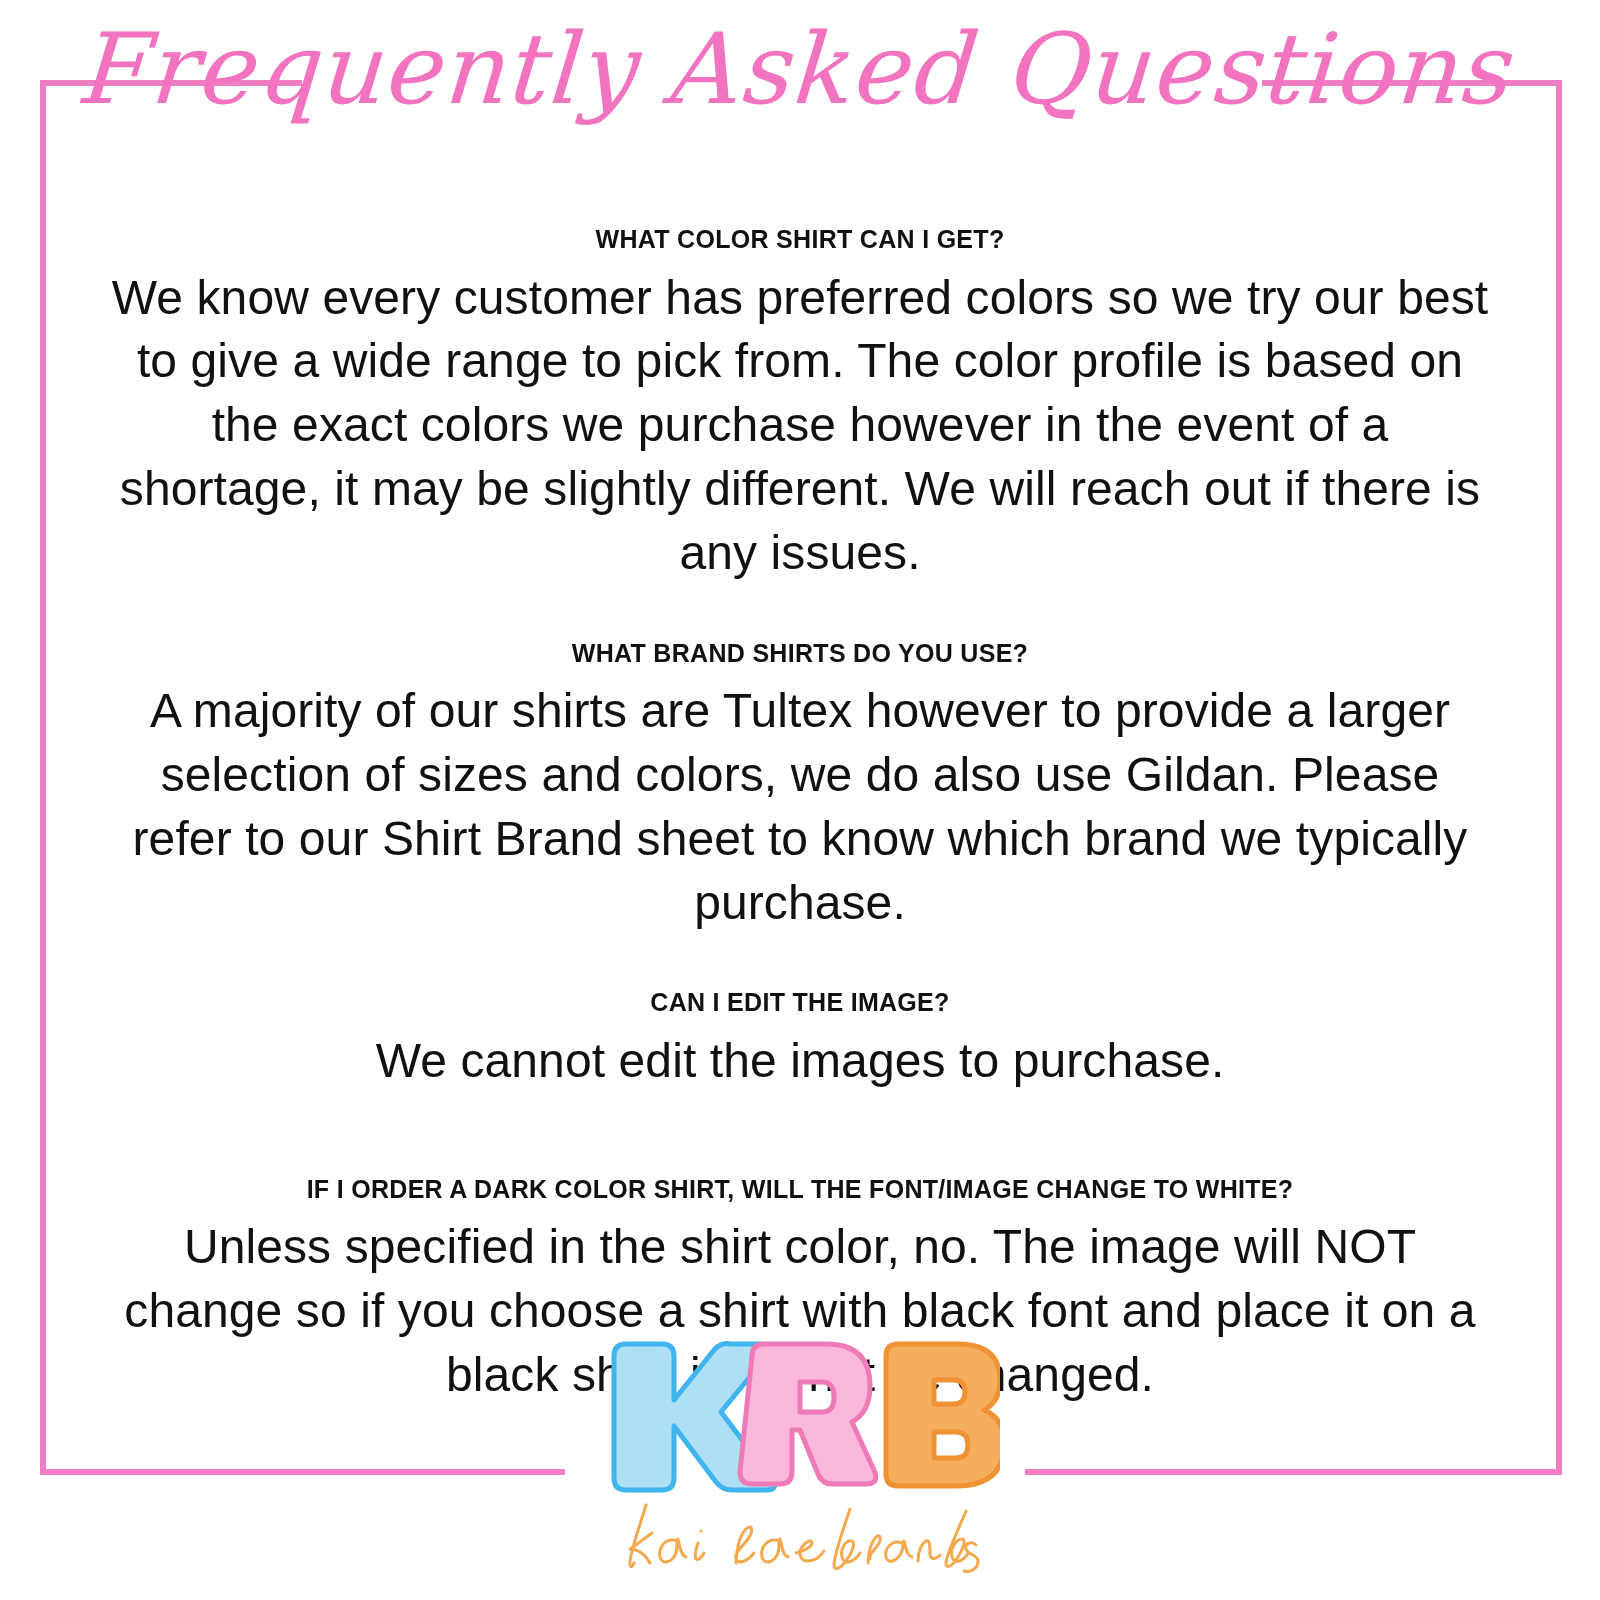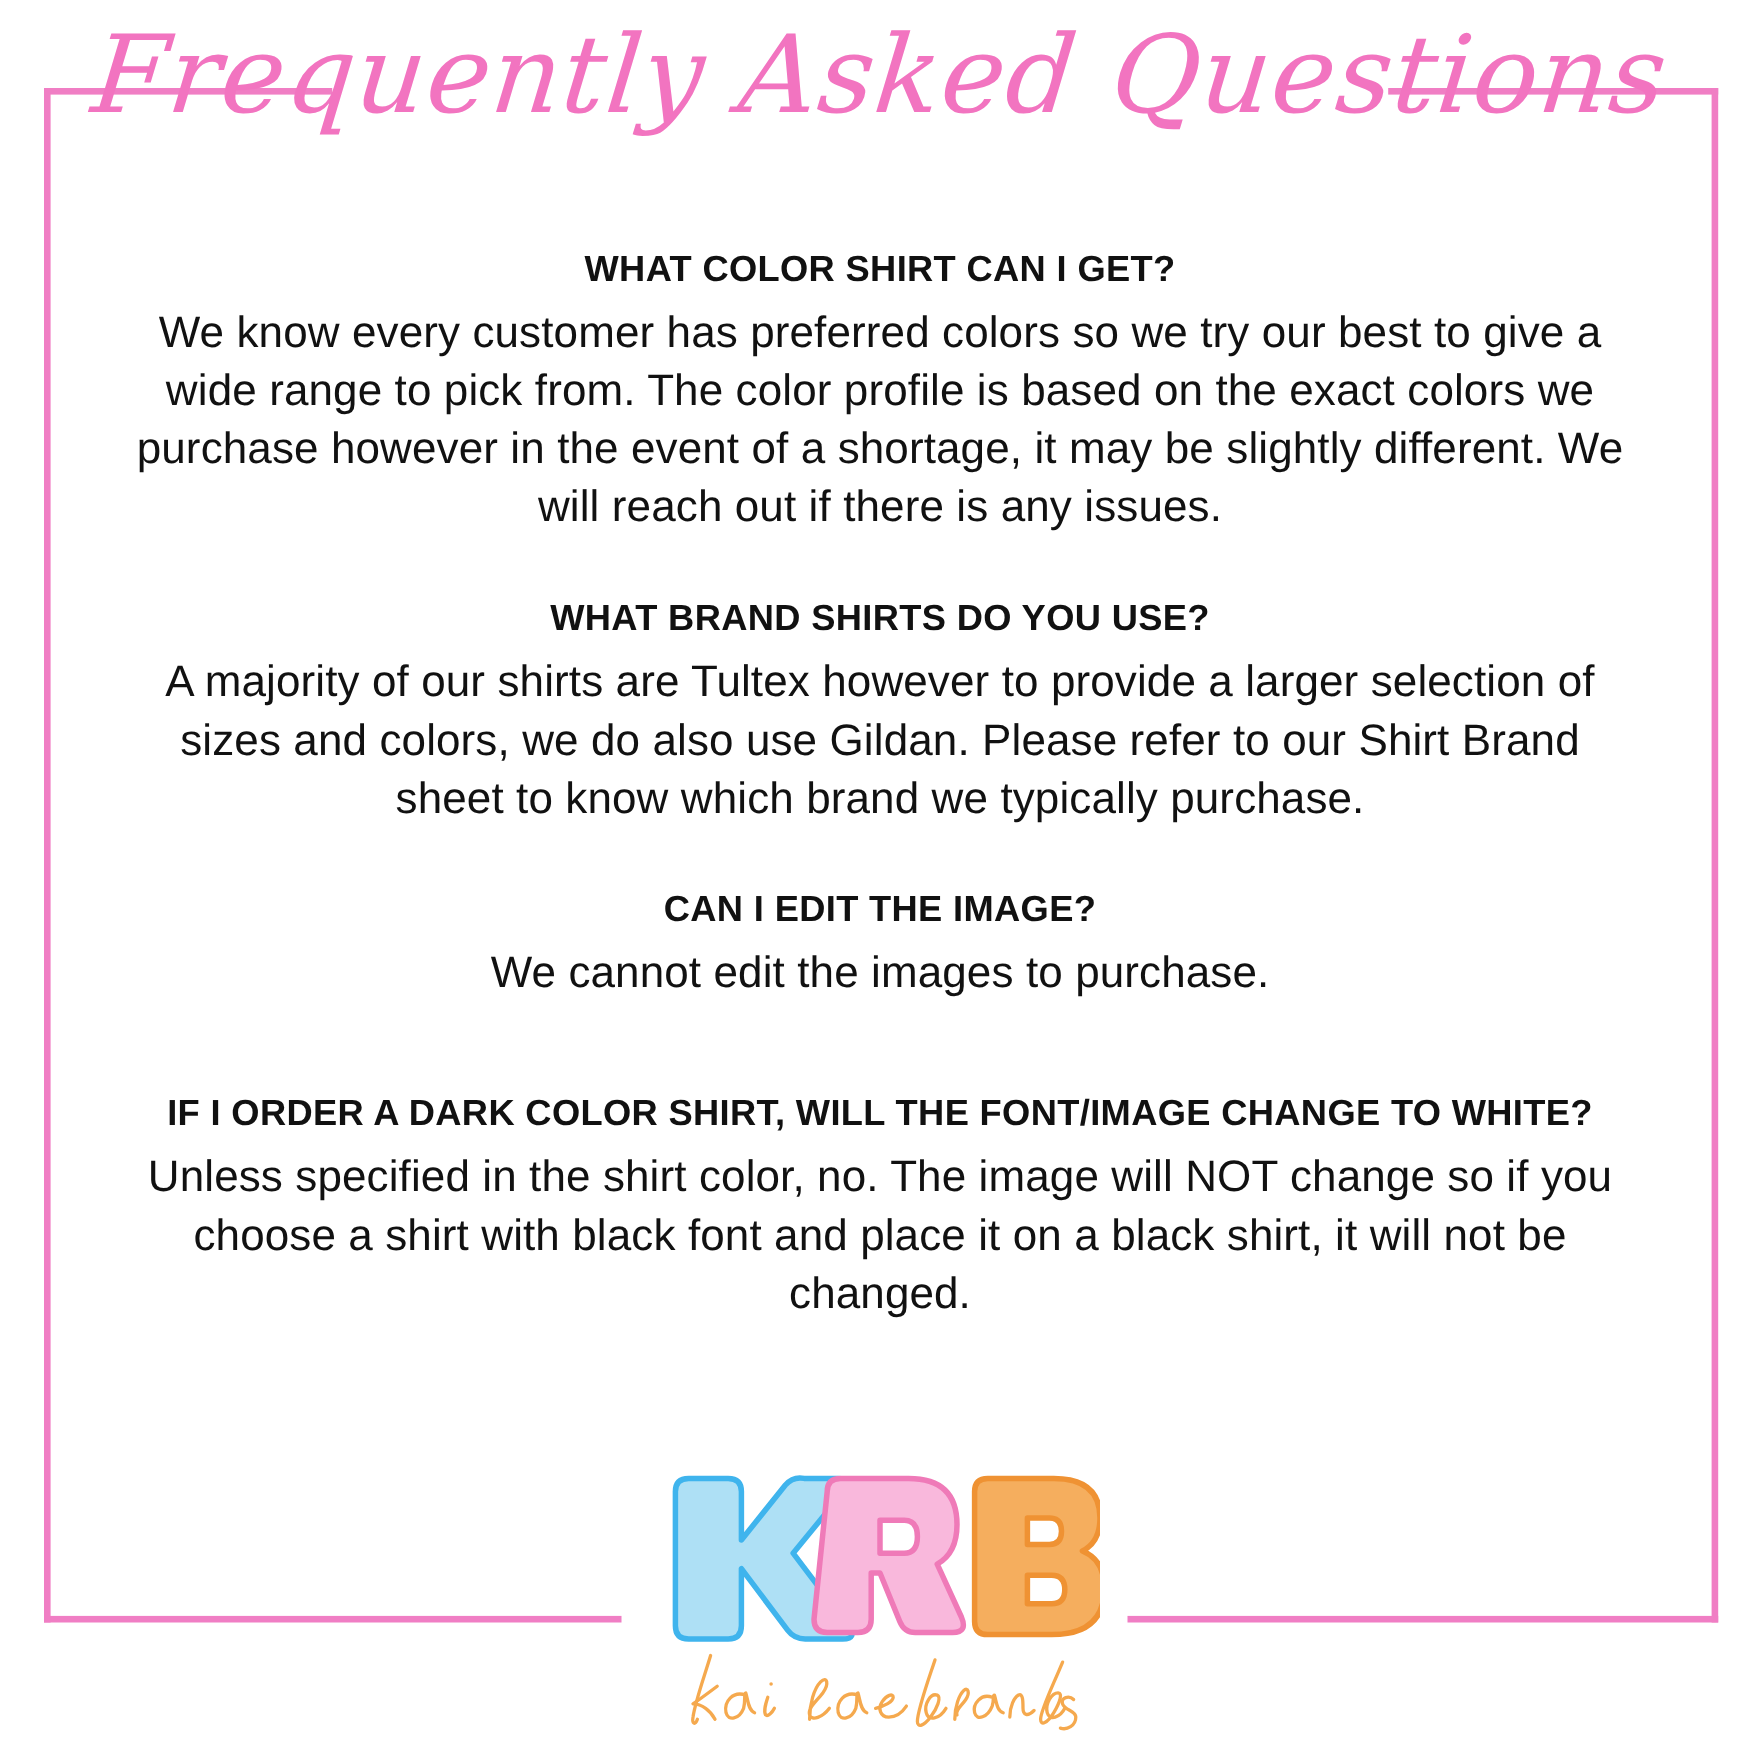--- a/index.html
+++ b/index.html
@@ -66,29 +66,29 @@
     line-height: 1.33;
     font-weight: 400;
     letter-spacing: 0.1px;
     margin: 0 0 0 0;
     padding: 0 20px;
   }
 
   .qa { margin-top: 44px; }
 
   .q {
-    font-size: 33px;
+    font-size: 25px;
     font-weight: 700;
     letter-spacing: 0.3px;
     line-height: 1.3;
     margin: 0 0 10px 0;
   }
 
   .a {
-    font-size: 40px;
+    font-size: 48px;
     font-weight: 400;
     line-height: 1.33;
     letter-spacing: 0.1px;
     margin: 0;
   }
 
   .qa-1 { margin-top: 48px; }
   .qa-2 { margin-top: 52px; }
   .qa-3 { margin-top: 52px; }
   .qa-4 { margin-top: 80px; }

